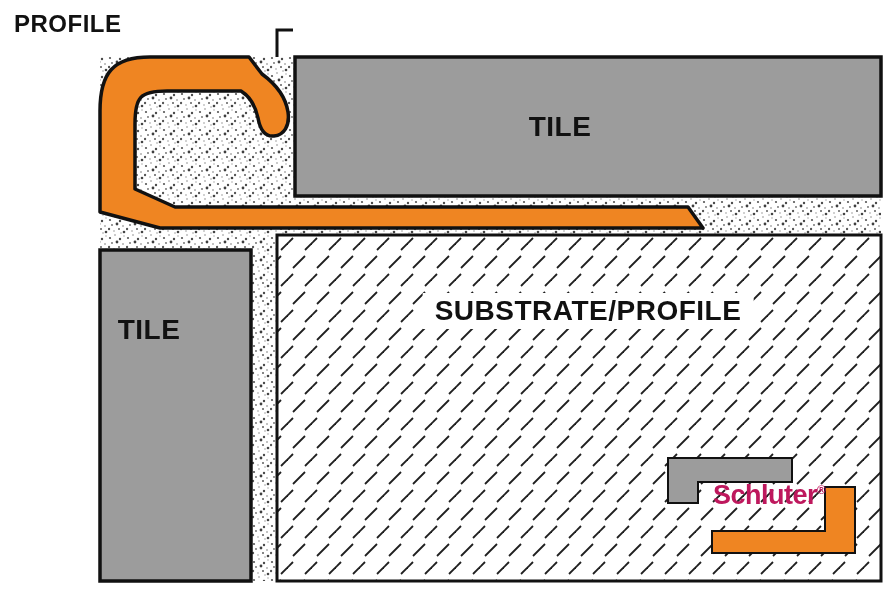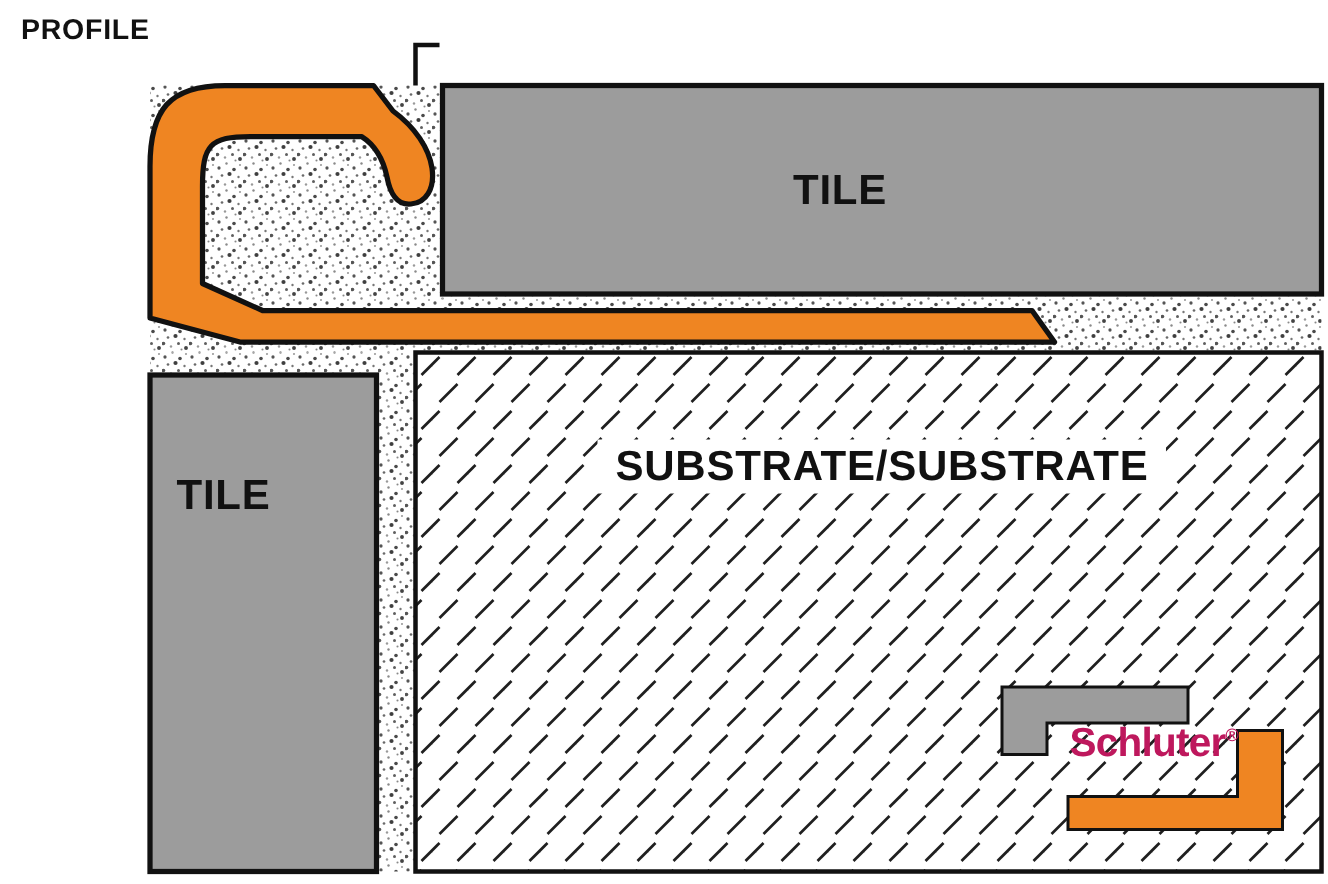--- a/index.html
+++ b/index.html
@@ -14,21 +14,21 @@
   .label{
     position:absolute;
     font-family:"Liberation Sans",sans-serif;
     font-weight:700;
     color:#111;
     white-space:nowrap;
     z-index:5;
     letter-spacing:0.5px;
   }
   .centered{transform:translate(-50%,-50%);}
-  .lbl-27{font-size:19px;}
+  .lbl-27{font-size:24px;}
   .lbl-28{font-size:28px;}
   #substrate-label{background:#fff;padding:2px 12px;}
   #logo-text{
     position:absolute;
     left:713px;top:477px;
     font-weight:700;
     font-size:27px;
     line-height:26px;
     letter-spacing:-0.5px;
     color:#be185d;
@@ -105,19 +105,19 @@
   </svg>
 
   <div class="label lbl-27" id="profile-label" style="left:14px;top:10px;">PROFILE</div>
 
 
 
   <div class="label lbl-28 centered" id="tile-top-label" style="left:560px;top:127px;">TILE</div>
 
   <div class="label lbl-28 centered" id="tile-left-label" style="left:149px;top:330px;">TILE</div>
 
-  <div class="label lbl-28 centered" id="substrate-label" style="left:588px;top:311px;">SUBSTRATE/SUBSTRATE</div>
+  <div class="label lbl-28 centered" id="substrate-label" style="left:588px;top:311px;">SUBSTRATE/PROFILE</div>
 
   <div id="logo-text">
     <div><span>Schluter</span><span class="reg">®</span></div>
   </div>
 
 </div>
 
 </body></html>

